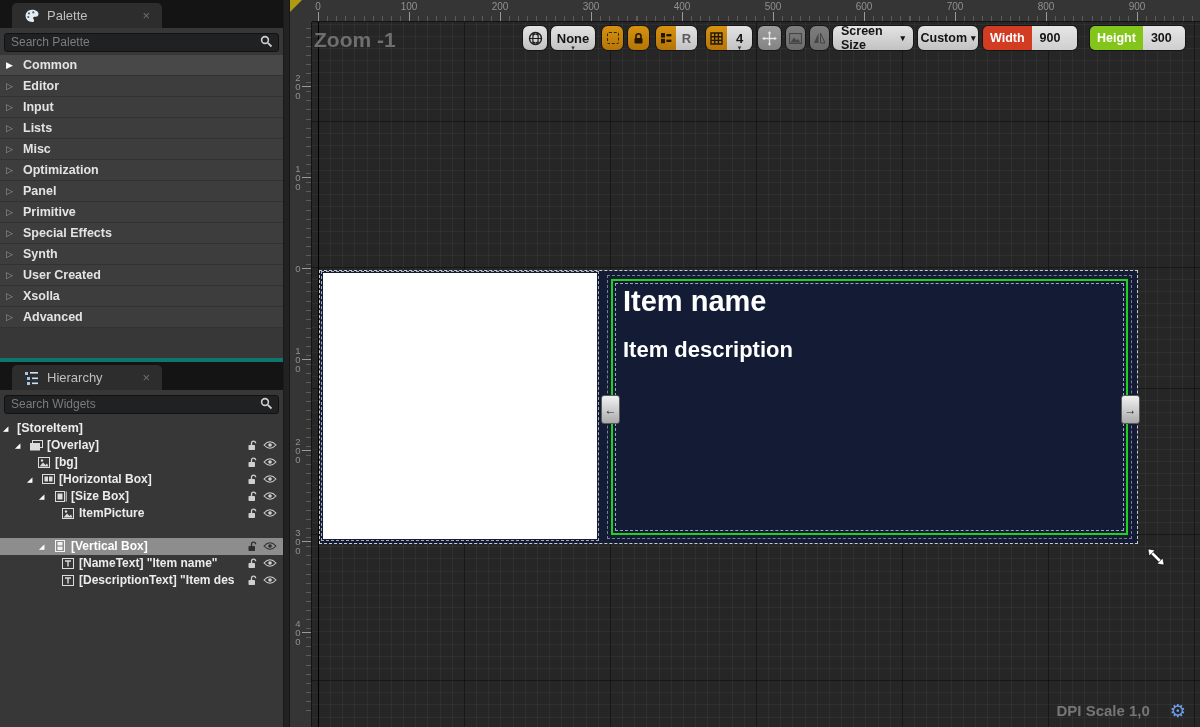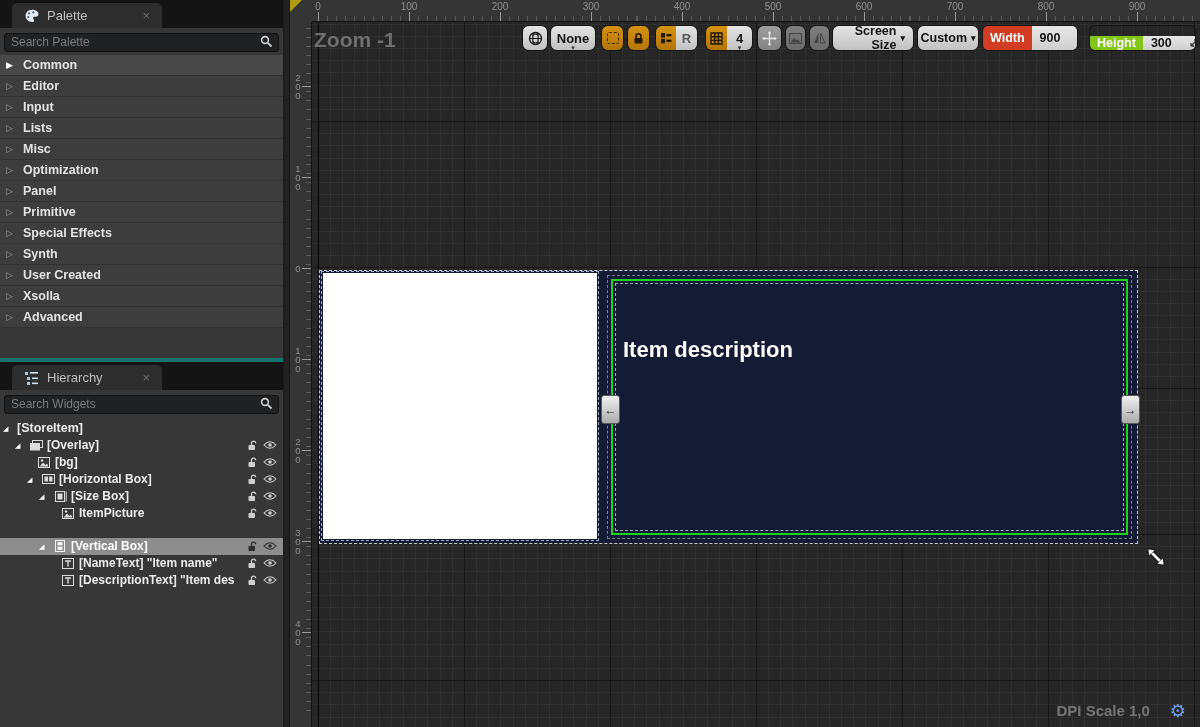--- a/index.html
+++ b/index.html
@@ -69,21 +69,21 @@
   .rl-num { position:absolute; left:3px; transform:translateY(-50%); color:#909090; font-size:9.5px;
             line-height:9px; white-space:pre-line; text-align:center; width:10px; }
   .rl-tick { position:absolute; right:0; width:9px; height:1px; background:#9a9a9a; }
 
   .axis-v { position:absolute; top:22px; bottom:0; width:1px; background:#000; }
   .zoomlabel { position:absolute; left:24px; top:28px; font-size:21px; font-weight:bold; color:#6f6f6f; }
 
   
   .tb { position:absolute; top:25px; height:26px; border-radius:7px; border:1px solid #151515;
         display:flex; align-items:center; justify-content:center; overflow:hidden; }
-  .tb.light { background:linear-gradient(#e4e4e4,#c2c2c2); color:#141414;text-align:right; }
+  .tb.light { background:linear-gradient(#e4e4e4,#c2c2c2); color:#141414; }
   .tb.orange { background:linear-gradient(#d6920f,#b47508); }
   .tb.gray { background:linear-gradient(#9d9d9d,#838383); }
   .tb.dim { background:linear-gradient(#7e7e7e,#6a6a6a); }
   .tb .seg { height:100%; display:flex; align-items:center; justify-content:center; position:relative; }
   .tb .seg.orange { background:linear-gradient(#d6920f,#b47508); }
   .tb .seg.light { background:linear-gradient(#e4e4e4,#c2c2c2); }
   .tb-txt { font-size:13px; font-weight:bold; color:#141414; }
   .tb-caret-under { position:absolute; bottom:-1px; left:50%; transform:translateX(-50%);
         font-size:7px; color:#333; line-height:7px; }
   .pilltext { font-size:12.5px; font-weight:bold; color:#141414; padding:0 8px; display:flex; align-items:center; gap:4px; }
@@ -400,20 +400,21 @@
 
   <div class="vsplit"></div>
 
   <div class="canvas">
     <div class="gridarea"></div>
     <div class="axis-v" style="left:28px;"></div>
 
     <div class="widget">
       <div class="picbox"></div>
       <div class="vbox">
+        <div class="iname">Item name</div>
         <div class="idesc">Item description</div>
       </div>
     </div>
 
     <div class="handle" style="left:311px; top:395px;">
         <span>←</span>
       </div>
     <div class="handle" style="left:831px; top:395px;">
         <span>→</span>
       </div>
@@ -559,21 +560,21 @@
 
     <div class="dimgroup" style="left:692px; width:96px;">
       <span class="dimlabel red">Width</span>
       <span class="diminput">
         <input value="900" style="">
         <svg width="10" height="10" viewBox="0 0 10 10">
           <path d="M2 8 L8 2 M2 8 v-3 M2 8 h3 M8 2 v3 M8 2 h-3" fill="none" stroke="#3a3a3a" stroke-width="1.3"></path>
         </svg>
       </span>
     </div>
-    <div class="dimgroup" style="left:799px; width:107px;align-items:flex-end;">
+    <div class="dimgroup" style="left:799px; width:97px;">
       <span class="dimlabel green">Height</span>
       <span class="diminput">
         <input value="300" style="">
         <svg width="10" height="10" viewBox="0 0 10 10">
           <path d="M2 8 L8 2 M2 8 v-3 M2 8 h3 M8 2 v3 M8 2 h-3" fill="none" stroke="#3a3a3a" stroke-width="1.3"></path>
         </svg>
       </span>
     </div>
 
     <div class="dpirow">

